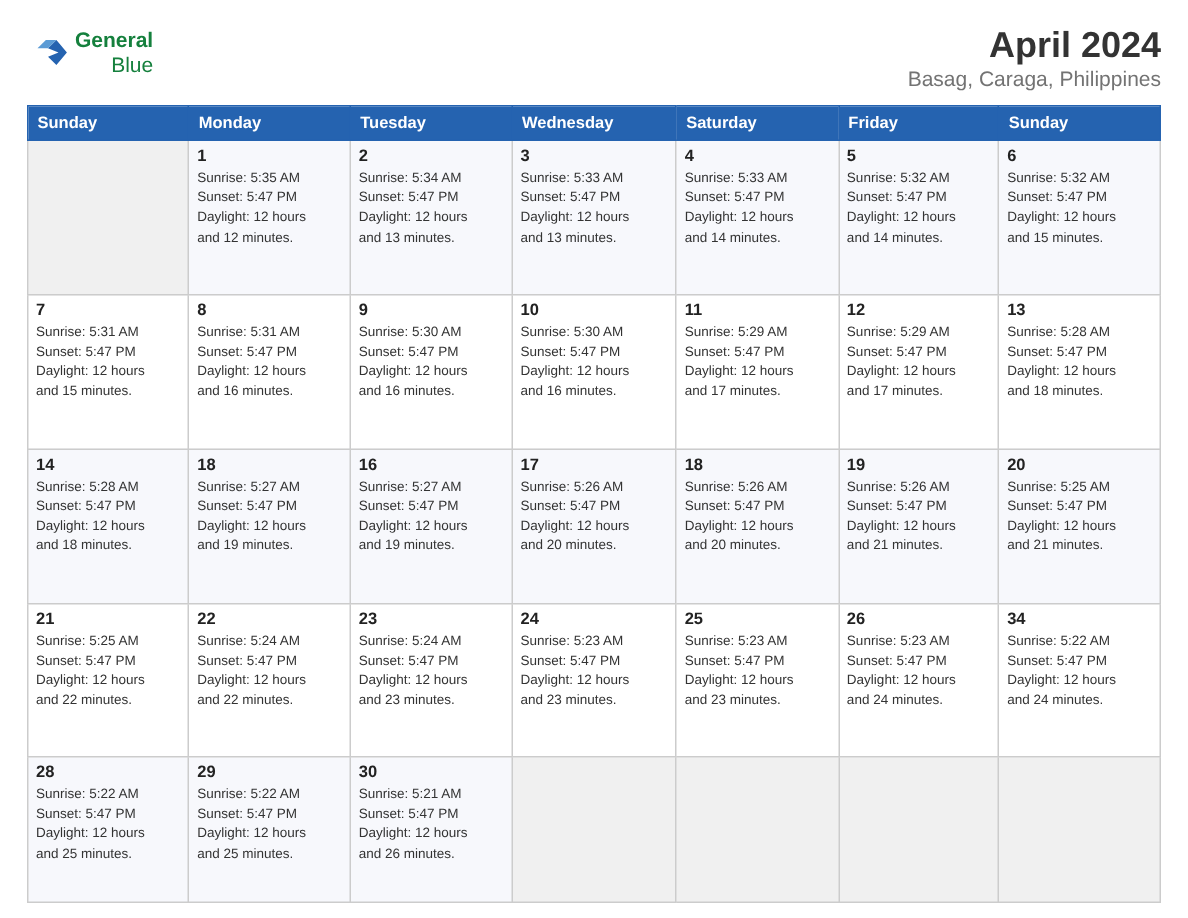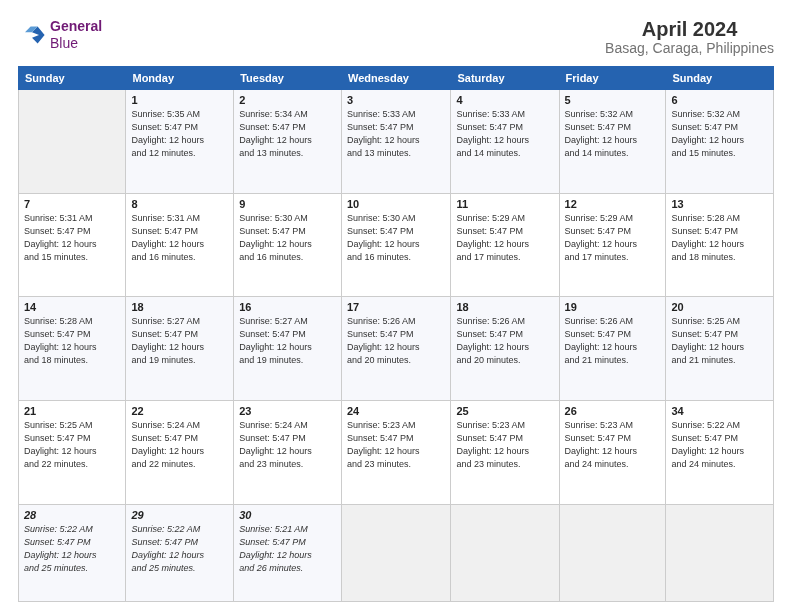--- a/index.html
+++ b/index.html
@@ -23,37 +23,37 @@
       align-items: flex-start;
       margin-bottom: 10px;
     }
     .logo {
       display: flex;
       align-items: center;
       gap: 4px;
     }
     .logo-text {
       font-size: 14px;
-      color: #701a75;
+      color: #15803d;
       line-height: 1.2;
+      text-align: right;
     }
     .logo-text .general { font-weight: bold; }
     .logo-icon {
       width: 28px;
       height: 28px;
     }
     .title-area {
       text-align: right;
     }
     .month-title {
-      font-size: 20px;
+      font-size: 24px;
       font-weight: bold;
       color: #333;
       line-height: 1.1;
-      text-align: center;
     }
     .subtitle {
       font-size: 14px;
       color: #737373;
     }
     .calendar {
       flex: 1;
       border-collapse: collapse;
       width: 100%;
       font-size: 10px;
@@ -91,21 +91,20 @@
     .day-info {
       font-size: 9px;
       color: #333;
       line-height: 1.45;
     }
     .empty-cell {
       background: #f0f0f0 !important;
     }
     .last-row td {
       height: 70px;
-      font-style: italic;
     }
   </style>
 </head>
 <body>
 
 <div class="page">
   <div class="header">
     <div class="logo">
       <svg class="logo-icon" viewBox="0 0 40 40">
         <polygon points="28,8 38,20 28,32 20,24 30,20 20,16" fill="#2563b0"></polygon>

